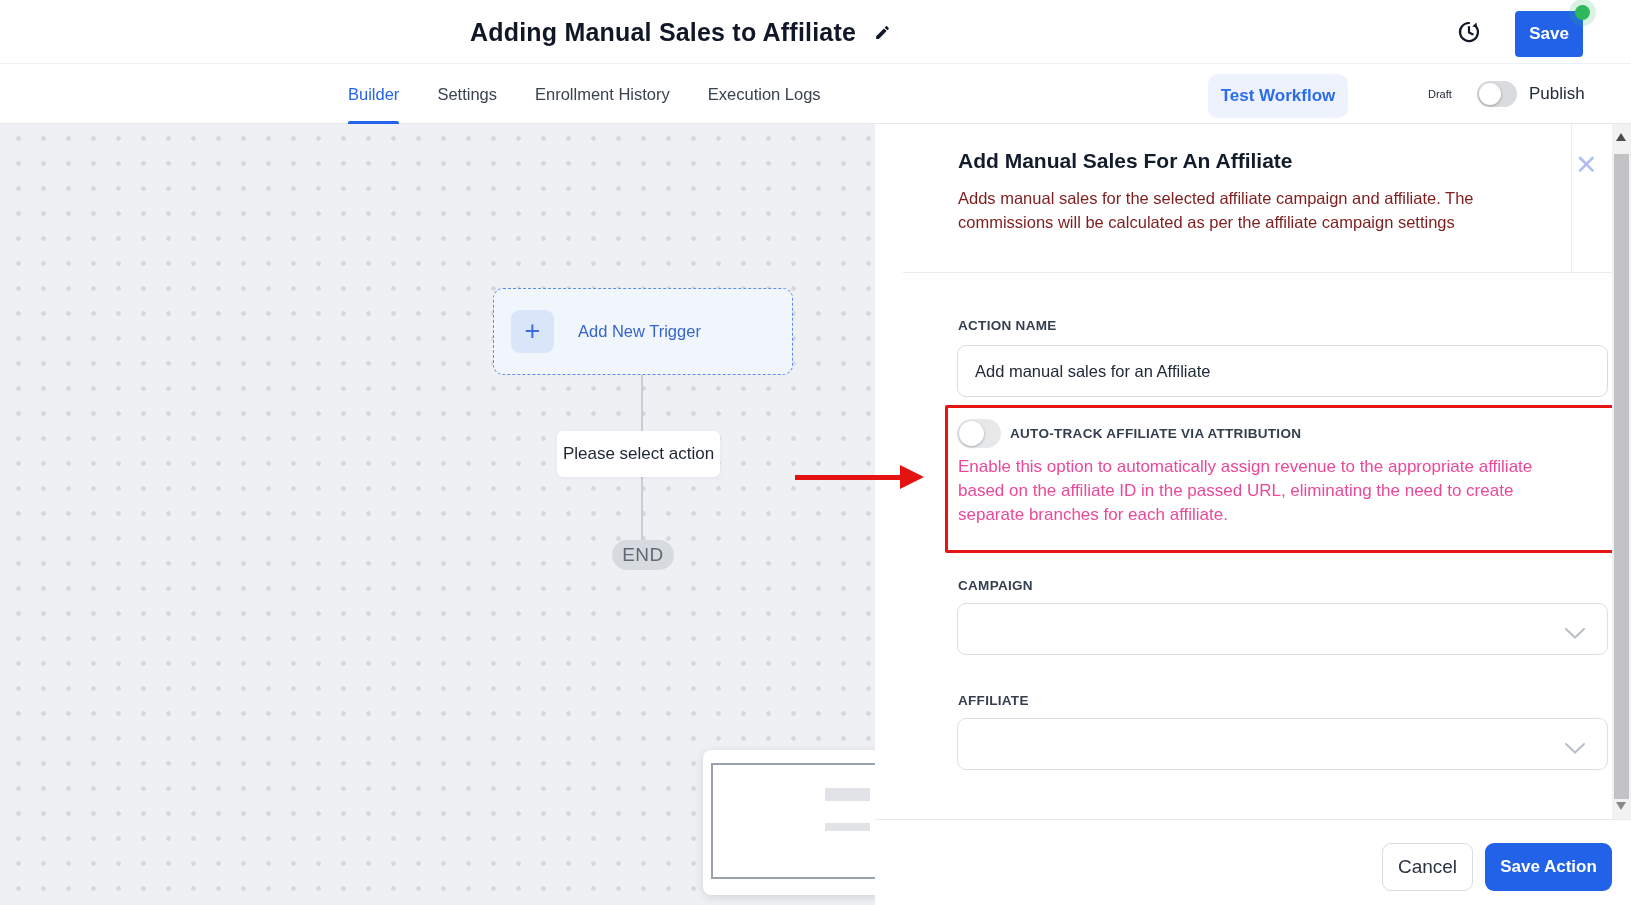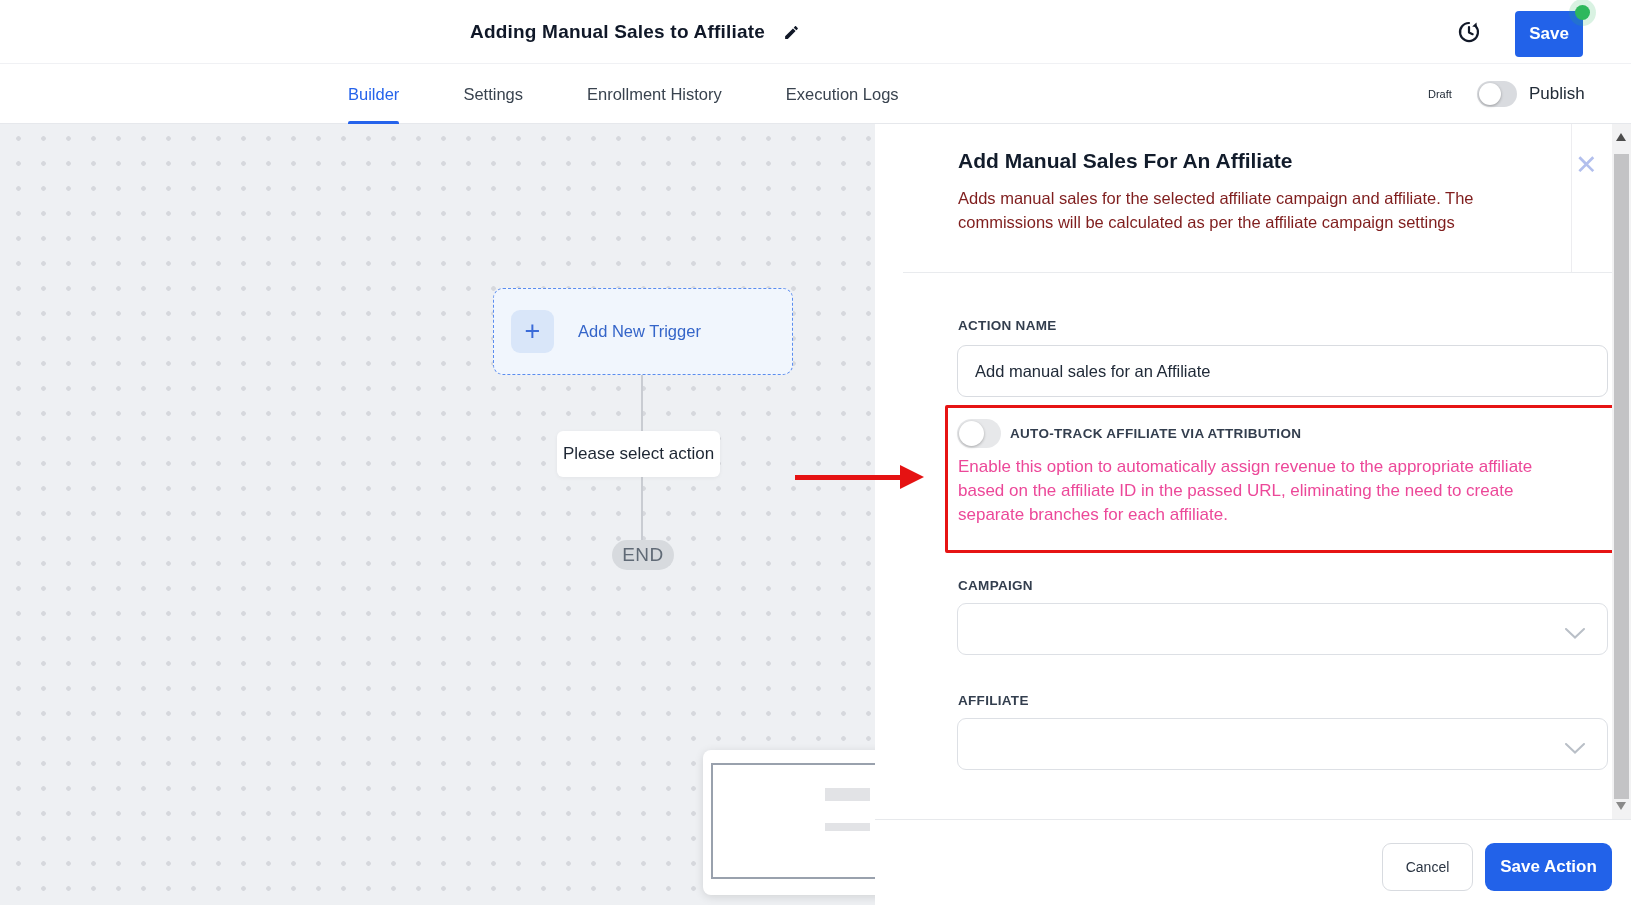--- a/index.html
+++ b/index.html
@@ -3,31 +3,31 @@
 <meta charset="utf-8">
 <style>
   * { margin:0; padding:0; box-sizing:border-box; }
   html,body { background:#fff; }
   body { font-family:"Liberation Sans", sans-serif; }
   .app { position:relative; width:1631px; height:905px; background:#fff; overflow:hidden; }
 
   
   .topbar { position:absolute; left:0; top:0; width:1631px; height:64px; background:#fff; border-bottom:1px solid #f0f1f4; }
   .title-wrap { position:absolute; left:470px; top:0; height:64px; display:flex; align-items:center; gap:18px; }
-  .wf-title { font-size:19px; font-weight:600; color:#101828; letter-spacing:.2px; }
+  .wf-title { font-size:25px; font-weight:600; color:#101828; letter-spacing:.2px; }
   .pencil-btn { display:flex; align-items:center; cursor:pointer; }
   .history-btn { position:absolute; left:1457px; top:20px; width:24px; height:24px; cursor:pointer; }
   .btn-save { position:absolute; left:1515px; top:11px; width:68px; height:46px; background:#2262e9; color:#fff;
               border:none; border-radius:4px; font-size:17px; font-weight:600; font-family:inherit; cursor:pointer; }
   .green-dot { position:absolute; left:1575px; top:5px; width:15px; height:15px; border-radius:50%;
                background:#2eb85c; box-shadow:0 0 0 6px rgba(46,184,92,.18); }
 
   
   .tabbar { position:absolute; left:0; top:64px; width:1631px; height:60px; background:#fff; border-bottom:1px solid #e6e8ec; }
-  .tabs { position:absolute; left:348px; top:0; height:60px; display:flex; gap:64px; }
+  .tabs { position:absolute; left:348px; top:0; height:60px; display:flex; gap:38px; }
   .tab { position:relative; display:flex; align-items:center; font-size:16.5px; color:#39434f; cursor:pointer; }
   .tab.active { color:#2563eb; }
   .tab.active::after { content:''; position:absolute; left:0; right:0; bottom:0; height:3px; background:#2563eb; border-radius:2px 2px 0 0; }
   .btn-test { position:absolute; left:1208px; top:10px; width:140px; height:44px; background:#edf2fd; color:#2b6cea;
               border:none; border-radius:10px; font-size:17px; font-weight:600; font-family:inherit; cursor:pointer; }
   .draft-label { position:absolute; left:1428px; top:0; height:60px; display:flex; align-items:center; font-size:11px; color:#222c38; }
   .publish-label { position:absolute; left:1529px; top:0; height:60px; display:flex; align-items:center; font-size:17px; color:#222c38; }
   .pub-toggle { position:absolute; left:1477px; top:17px; width:40px; height:26px; background:#d9dbdf; border-radius:13px; cursor:pointer; }
   .pub-toggle .knob { position:absolute; left:2px; top:2px; width:22px; height:22px; background:#fff; border-radius:50%; box-shadow:0 1px 3px rgba(0,0,0,.3); }
 
@@ -80,21 +80,21 @@
   .scrollbar { position:absolute; left:1612px; top:124px; width:19px; height:695px; background:#f2f2f3; }
   .sb-thumb { position:absolute; left:2px; top:30px; width:15px; height:645px; background:#c3c3c5; cursor:pointer; }
   .sb-up { position:absolute; left:4px; top:9px; width:0; height:0; cursor:pointer;
            border-left:5.5px solid transparent; border-right:5.5px solid transparent; border-bottom:8px solid #4d4d4d; }
   .sb-down { position:absolute; left:4px; bottom:9px; width:0; height:0; cursor:pointer;
            border-left:5.5px solid transparent; border-right:5.5px solid transparent; border-top:8px solid #8a8a8a; }
 
   
   .footer { position:absolute; left:875px; top:819px; width:756px; height:86px; background:#fff; border-top:1px solid #e7e9ec; }
   .btn-cancel { position:absolute; left:507px; top:23px; width:91px; height:48px; background:#fff; border:1px solid #d8dbe0;
-                border-radius:9px; font-family:inherit; font-size:14px; color:#2a3442; cursor:pointer; }
+                border-radius:9px; font-family:inherit; font-size:19px; color:#2a3442; cursor:pointer; }
   .btn-save-action { position:absolute; left:610px; top:23px; width:127px; height:48px; background:#2262e9; border:none;
                 border-radius:9px; font-family:inherit; font-size:17px; font-weight:600; color:#fff; cursor:pointer; }
 </style>
 </head>
 <body>
 
 <div class="app">
 
   <header class="topbar">
     <div class="title-wrap">
@@ -116,20 +116,21 @@
     <span class="green-dot"></span>
   </header>
 
   <nav class="tabbar">
     <div class="tabs">
       <div class="tab active">Builder</div>
       <div class="tab">Settings</div>
       <div class="tab">Enrollment History</div>
       <div class="tab">Execution Logs</div>
     </div>
+    <button class="btn-test">Test Workflow</button>
     <span class="draft-label">Draft</span>
     <span class="pub-toggle">
         <span class="knob"></span>
       </span>
     <span class="publish-label">Publish</span>
   </nav>
 
   <main class="canvas">
     <div class="trigger-node">
       <span class="plusbox">+</span>

